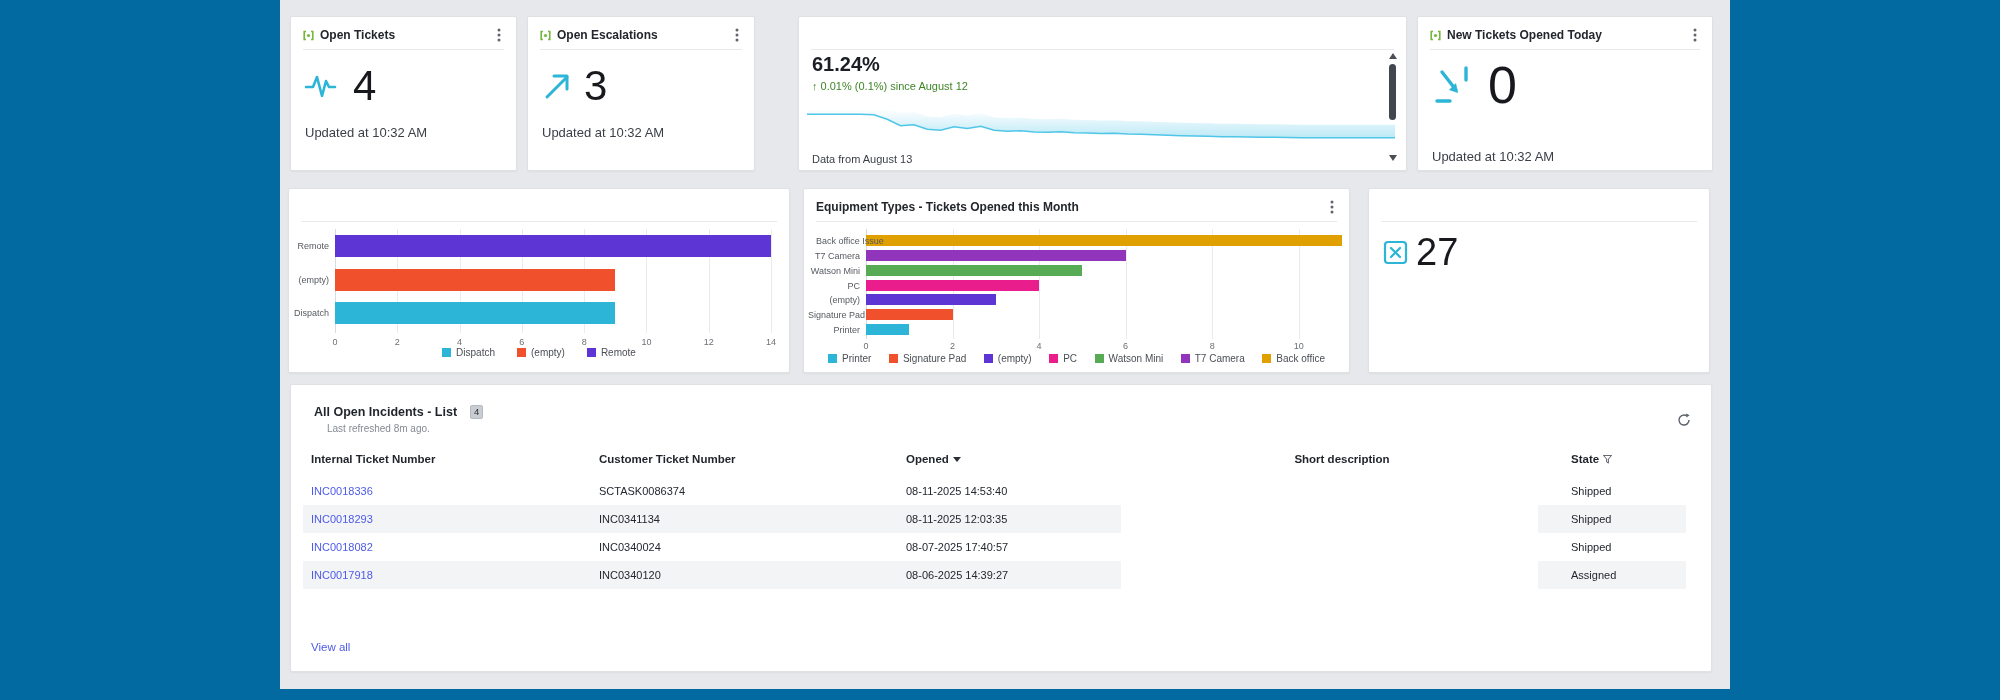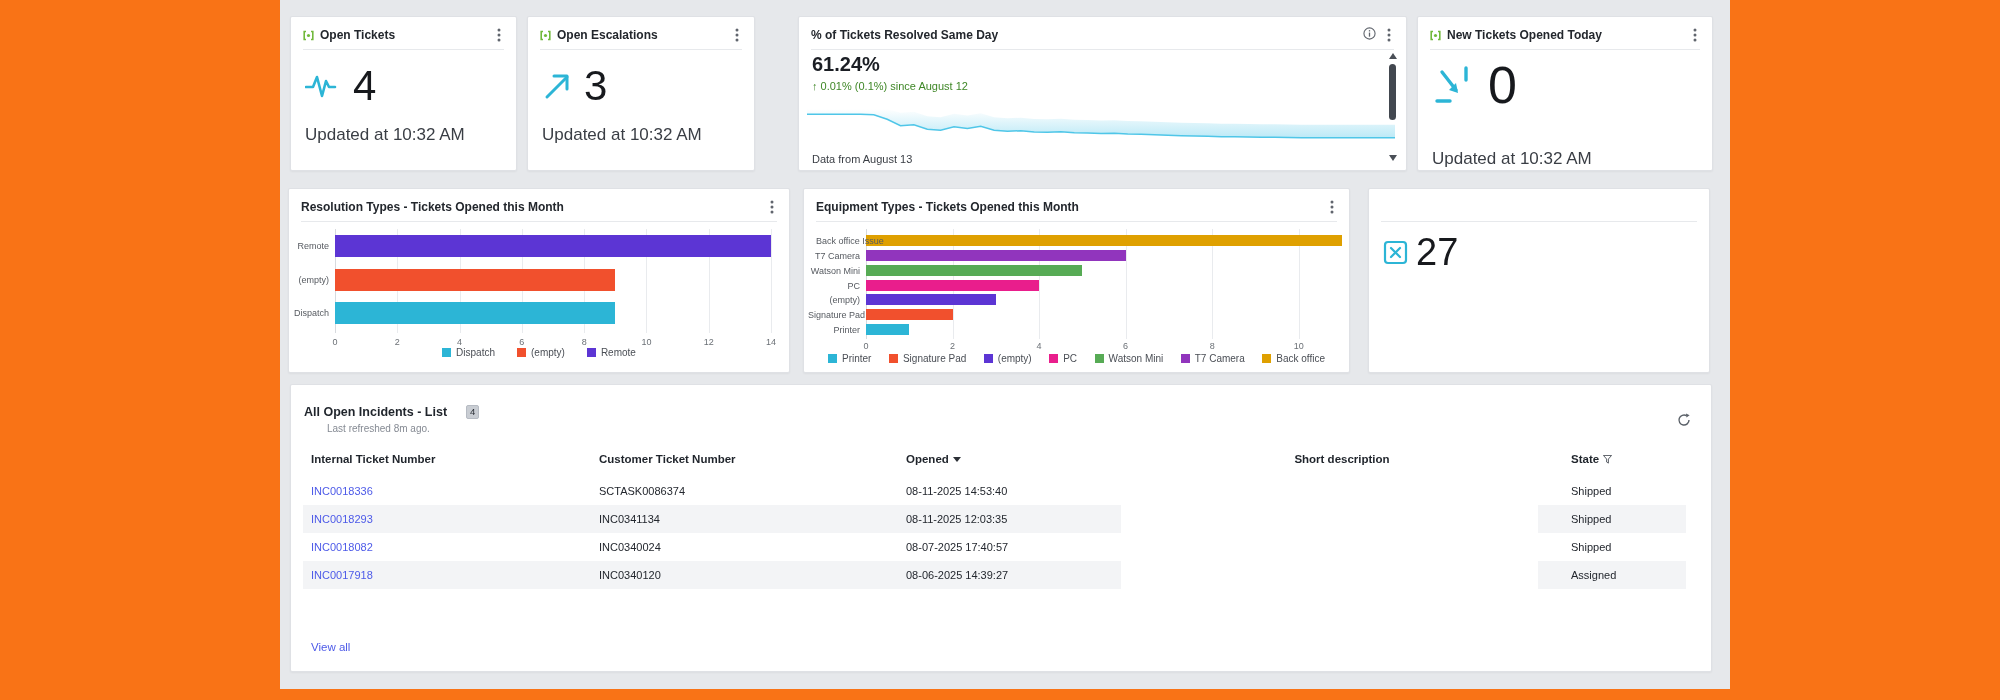--- a/index.html
+++ b/index.html
@@ -1,30 +1,30 @@
 <!DOCTYPE html>
 <html><head>
 <meta charset="utf-8">
 <style>
   html,body{margin:0;padding:0;background:#ffffff;}
-  .canvas{position:relative;width:2000px;height:700px;background:#f97316;overflow:hidden;
+  .canvas{position:relative;width:2000px;height:700px;background:#0369a1;overflow:hidden;
           font-family:"Liberation Sans","DejaVu Sans",sans-serif;color:#23272d;}
   .band{position:absolute;left:280px;top:0;width:1450px;height:689px;background:#e6e8eb;}
   .card{position:absolute;background:#fff;border:1px solid #dfe1e5;border-radius:2px;
         box-shadow:0 1px 2px rgba(30,35,40,.05);box-sizing:border-box;}
   .card-header{position:absolute;left:12px;right:10px;top:8px;height:20px;display:flex;align-items:center;gap:6px;}
   .card-title{font-size:12px;font-weight:bold;color:#23272d;white-space:nowrap;overflow:hidden;}
   .hdr-spacer{flex:1;}
   .divider{position:absolute;left:12px;right:12px;top:32px;border-top:1px solid #e7e9ec;}
   .kebab{width:14px;height:16px;display:flex;align-items:center;justify-content:center;cursor:pointer;flex:none;}
   .live-ic{flex:none;}
   
   .kpi{position:absolute;left:14px;display:flex;align-items:center;gap:12px;}
   .kpi-value{font-size:42px;line-height:1;color:#17191d;}
-  .updated{position:absolute;left:14px;font-size:17px;color:#3a3e45;}
+  .updated{position:absolute;left:14px;font-size:13px;color:#3a3e45;}
   
   .big-pct{position:absolute;left:13px;top:36px;font-size:20px;font-weight:bold;color:#1b1e24;}
   .delta{position:absolute;left:13px;top:63px;font-size:11px;color:#3f8727;}
   .spark-wrap{position:absolute;left:8px;top:92px;width:588px;height:34px;}
   .footnote{position:absolute;left:13px;top:136px;font-size:11px;color:#3a3e45;height:12px;overflow:hidden;}
   .sb{position:absolute;right:7px;top:36px;width:12px;height:108px;}
   .sb .up,.sb .down{position:absolute;left:2px;width:0;height:0;border-left:4px solid transparent;border-right:4px solid transparent;}
   .sb .up{top:0;border-bottom:6px solid #4a4f57;}
   .sb .down{bottom:0;border-top:6px solid #4a4f57;}
   .sb .thumb{position:absolute;left:2px;top:11px;width:7px;height:56px;background:#42474f;border-radius:4px;}
@@ -35,21 +35,21 @@
   .hbar{position:absolute;}
   .cat-label{position:absolute;font-size:9px;color:#565a60;text-align:right;white-space:nowrap;}
   .ticks{position:absolute;height:12px;}
   .tick-label{position:absolute;transform:translateX(-50%);font-size:9px;color:#6b7076;}
   .legend{position:absolute;left:10px;right:10px;display:flex;align-items:center;}
   .legend.center{justify-content:center;gap:22px;}
   .legend.spread{justify-content:space-between;padding:0 14px;}
   .legend-item{display:flex;align-items:center;gap:5px;font-size:10px;color:#4a4e55;white-space:nowrap;}
   .swatch{width:9px;height:9px;flex:none;}
   
-  .list-title-row{position:absolute;left:13px;top:20px;display:flex;align-items:flex-end;gap:19px;}
+  .list-title-row{position:absolute;left:23px;top:20px;display:flex;align-items:flex-end;gap:13px;}
   .list-title{font-size:12.5px;font-weight:bold;color:#1f242b;}
   .badge{font-size:9.5px;color:#2a2e35;background:#c9cdd3;border:1px solid #b6bbc3;border-radius:2px;padding:0 3px;line-height:12px;}
   .list-sub{position:absolute;left:20px;top:38px;font-size:10px;color:#858a93;padding-left:16px;}
   .refresh{position:absolute;right:20px;top:28px;cursor:pointer;}
   .thead{position:absolute;left:0;top:68px;height:20px;width:100%;}
   .th{position:absolute;font-size:11.5px;font-weight:bold;color:#1f242b;display:flex;align-items:center;gap:4px;}
   .c1{left:20px;width:280px;} .c2{left:308px;width:300px;} .c3{left:615px;width:230px;}
   .c4{left:851px;width:400px;justify-content:center;} .c5{left:1280px;width:130px;}
   .tbody{position:absolute;left:0;top:92px;width:100%;}
   .trow{position:absolute;left:0;width:100%;height:28px;}
@@ -113,36 +113,20 @@
       <svg width="30" height="30" viewBox="0 0 30 30">
           <line x1="5" y1="26" x2="25" y2="6" stroke="#2cb5d6" stroke-width="3" stroke-linecap="round"></line>
           <polyline points="12,5 25,5 25,18" fill="none" stroke="#2cb5d6" stroke-width="3" stroke-linecap="round" stroke-linejoin="round"></polyline>
         </svg>
       <span class="kpi-value">3</span>
     </div>
     <div class="updated" style="top:108px;">Updated at 10:32 AM</div>
   </div>
 
   <div class="card" style="left:798px;top:16px;width:609px;height:155px;">
-    <div class="card-header">
-      <span class="card-title">% of Tickets Resolved Same Day</span>
-      <span class="hdr-spacer"></span>
-      <span style="cursor:pointer;"><svg width="13" height="13" viewBox="0 0 14 14">
-            <circle cx="7" cy="7" r="6" fill="none" stroke="#60656d" stroke-width="1.2"></circle>
-            <rect x="6.3" y="6" width="1.4" height="4.4" fill="#60656d"></rect>
-            <rect x="6.3" y="3.4" width="1.4" height="1.4" fill="#60656d"></rect>
-          </svg></span>
-      <span class="kebab">
-          <svg width="4" height="14" viewBox="0 0 4 14">
-            <circle cx="2" cy="2" r="1.5" fill="#60656d"></circle>
-            <circle cx="2" cy="7" r="1.5" fill="#60656d"></circle>
-            <circle cx="2" cy="12" r="1.5" fill="#60656d"></circle>
-          </svg>
-        </span>
-    </div>
     <div class="divider"></div>
     <div class="big-pct">61.24%</div>
     <div class="delta">↑ 0.01% (0.1%) since August 12</div>
     <div class="spark-wrap">
       <svg id="sparkline" width="588" height="34" viewBox="0 0 588 34" preserveAspectRatio="none">
           <defs>
             <linearGradient id="sg" x1="0" y1="0" x2="0" y2="1">
               <stop offset="0" stop-color="#4fc6e8" stop-opacity="0"></stop>
               <stop offset="1" stop-color="#4fc6e8" stop-opacity="0.38"></stop>
             </linearGradient>
@@ -182,31 +166,20 @@
           <polygon points="26,30 17,27 24,20" fill="#2cb5d6"></polygon>
           <line x1="34" y1="5" x2="34" y2="17" stroke="#2cb5d6" stroke-width="3.4" stroke-linecap="round"></line>
           <line x1="5" y1="38" x2="18" y2="38" stroke="#2cb5d6" stroke-width="3.4" stroke-linecap="round"></line>
         </svg>
       <span class="kpi-value" style="font-size:52px;">0</span>
     </div>
     <div class="updated" style="top:132px;">Updated at 10:32 AM</div>
   </div>
 
   <div class="card" id="resolution_types" style="left:288px;top:188px;width:502px;height:185px;">
-    <div class="card-header">
-      <span class="card-title">Resolution Types - Tickets Opened this Month</span>
-      <span class="hdr-spacer"></span>
-      <span class="kebab">
-          <svg width="4" height="14" viewBox="0 0 4 14">
-            <circle cx="2" cy="2" r="1.5" fill="#60656d"></circle>
-            <circle cx="2" cy="7" r="1.5" fill="#60656d"></circle>
-            <circle cx="2" cy="12" r="1.5" fill="#60656d"></circle>
-          </svg>
-        </span>
-    </div>
     <div class="divider"></div>
     <div class="plot" style="left: 46px; top: 40px; width: 436px; height: 104px;">
         <div class="gridline zero" style="left: 0%;"></div>
         <div class="gridline" style="left: 14.2857%;"></div>
         <div class="gridline" style="left: 28.5714%;"></div>
         <div class="gridline" style="left: 42.8571%;"></div>
         <div class="gridline" style="left: 57.1429%;"></div>
         <div class="gridline" style="left: 71.4286%;"></div>
         <div class="gridline" style="left: 85.7143%;"></div>
         <div class="gridline" style="left: 100%;"></div>

